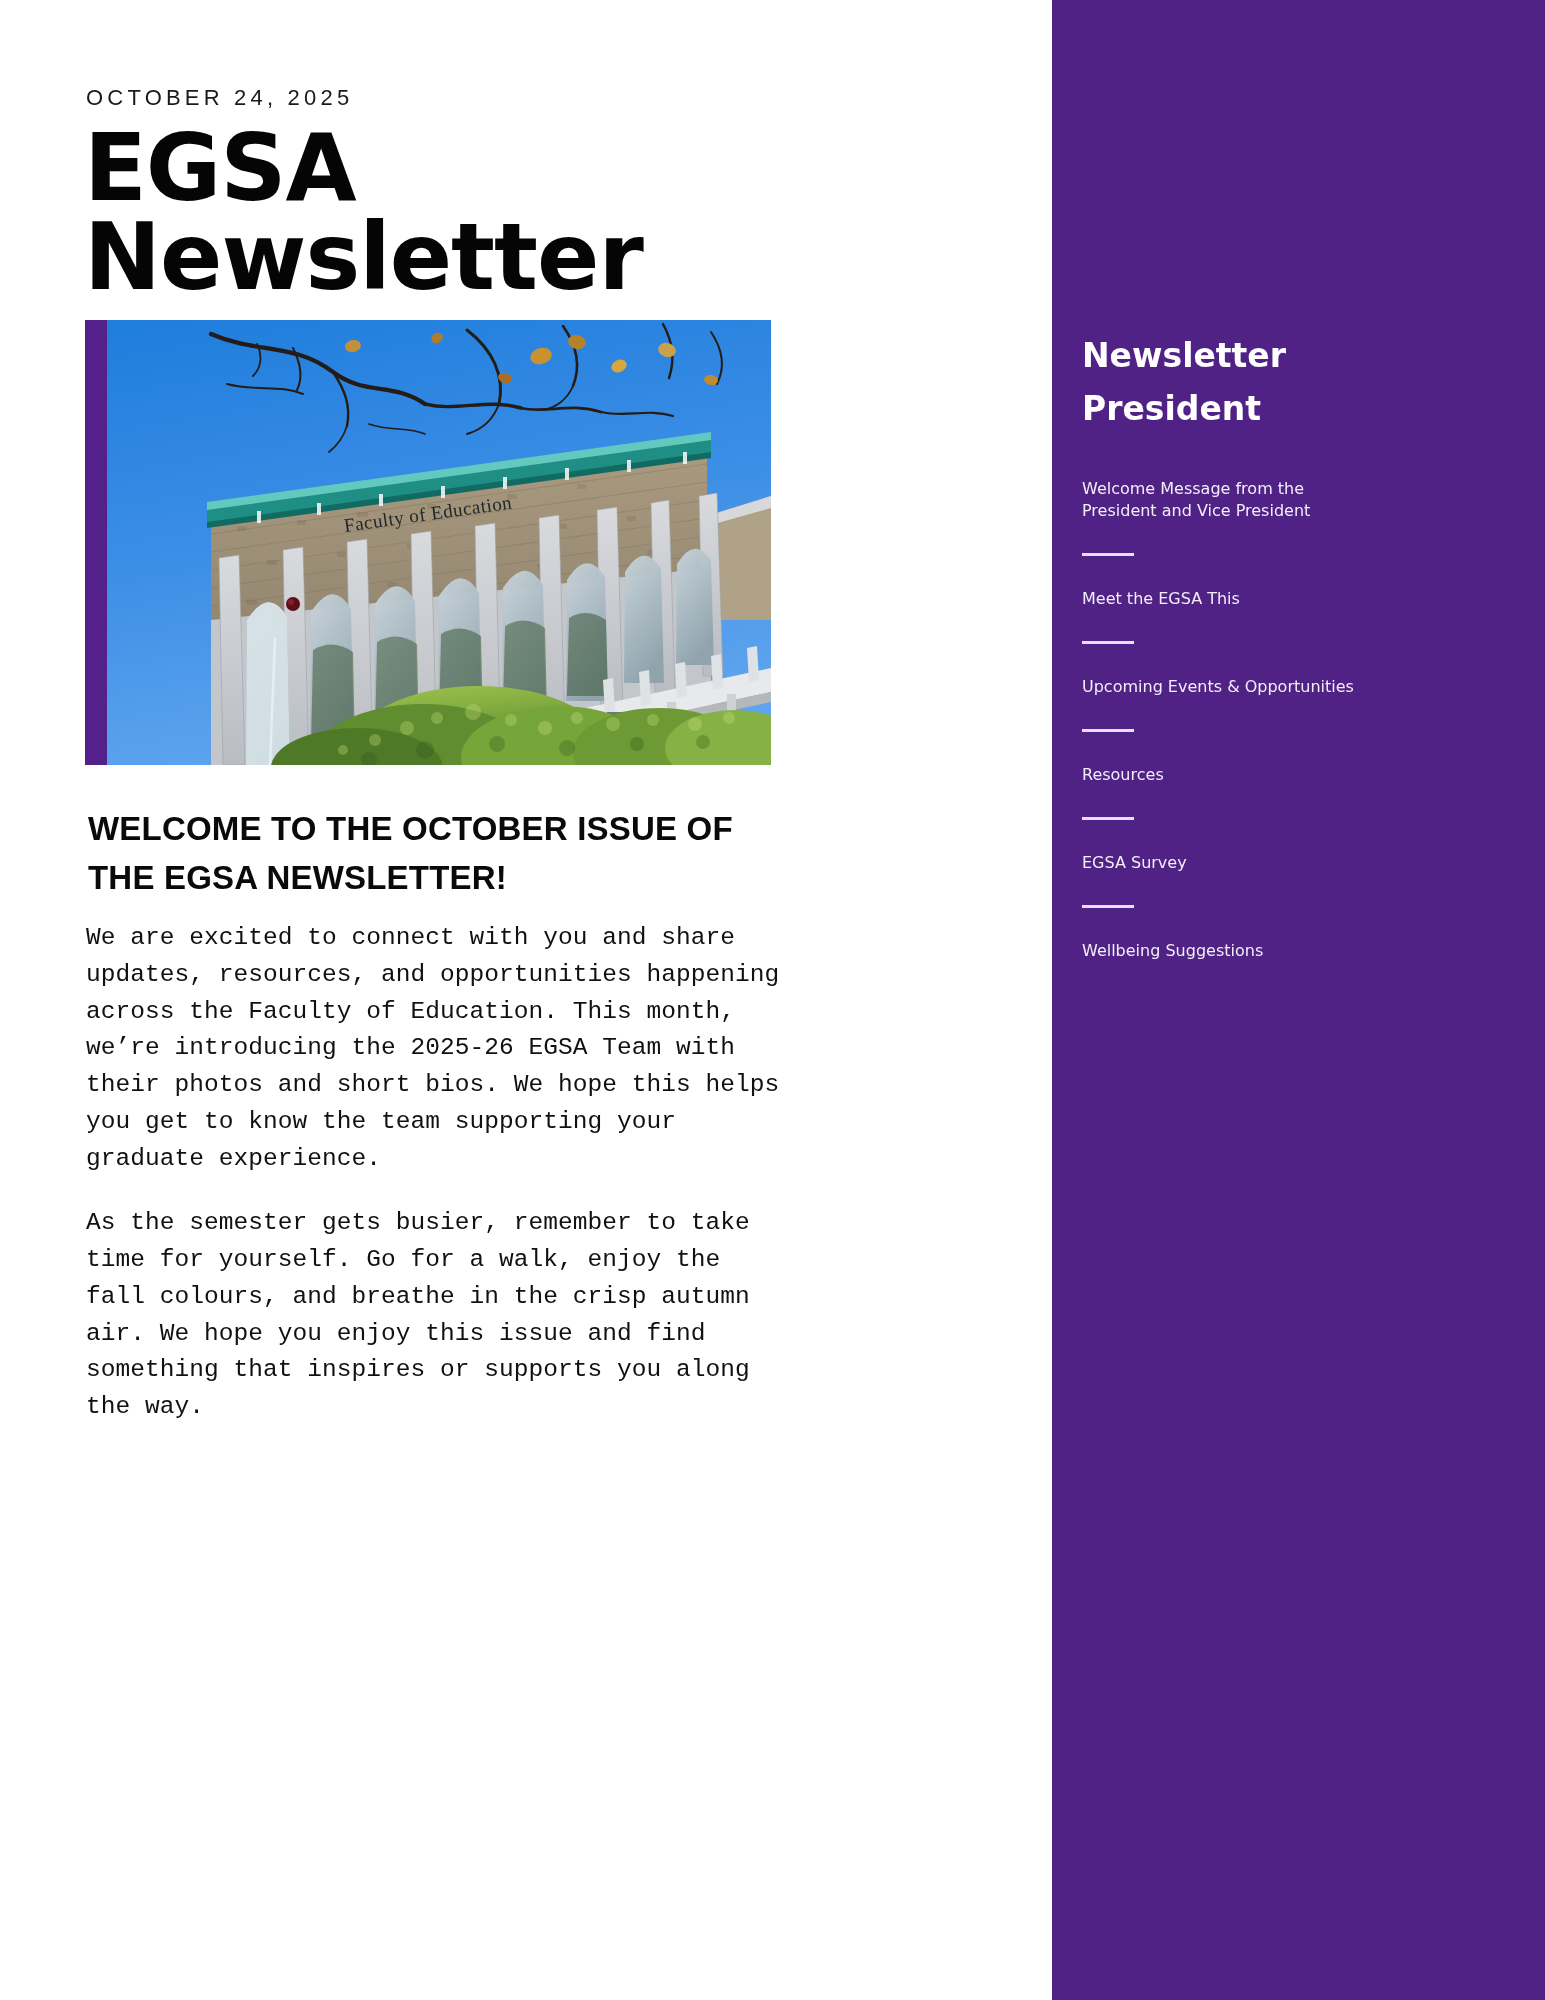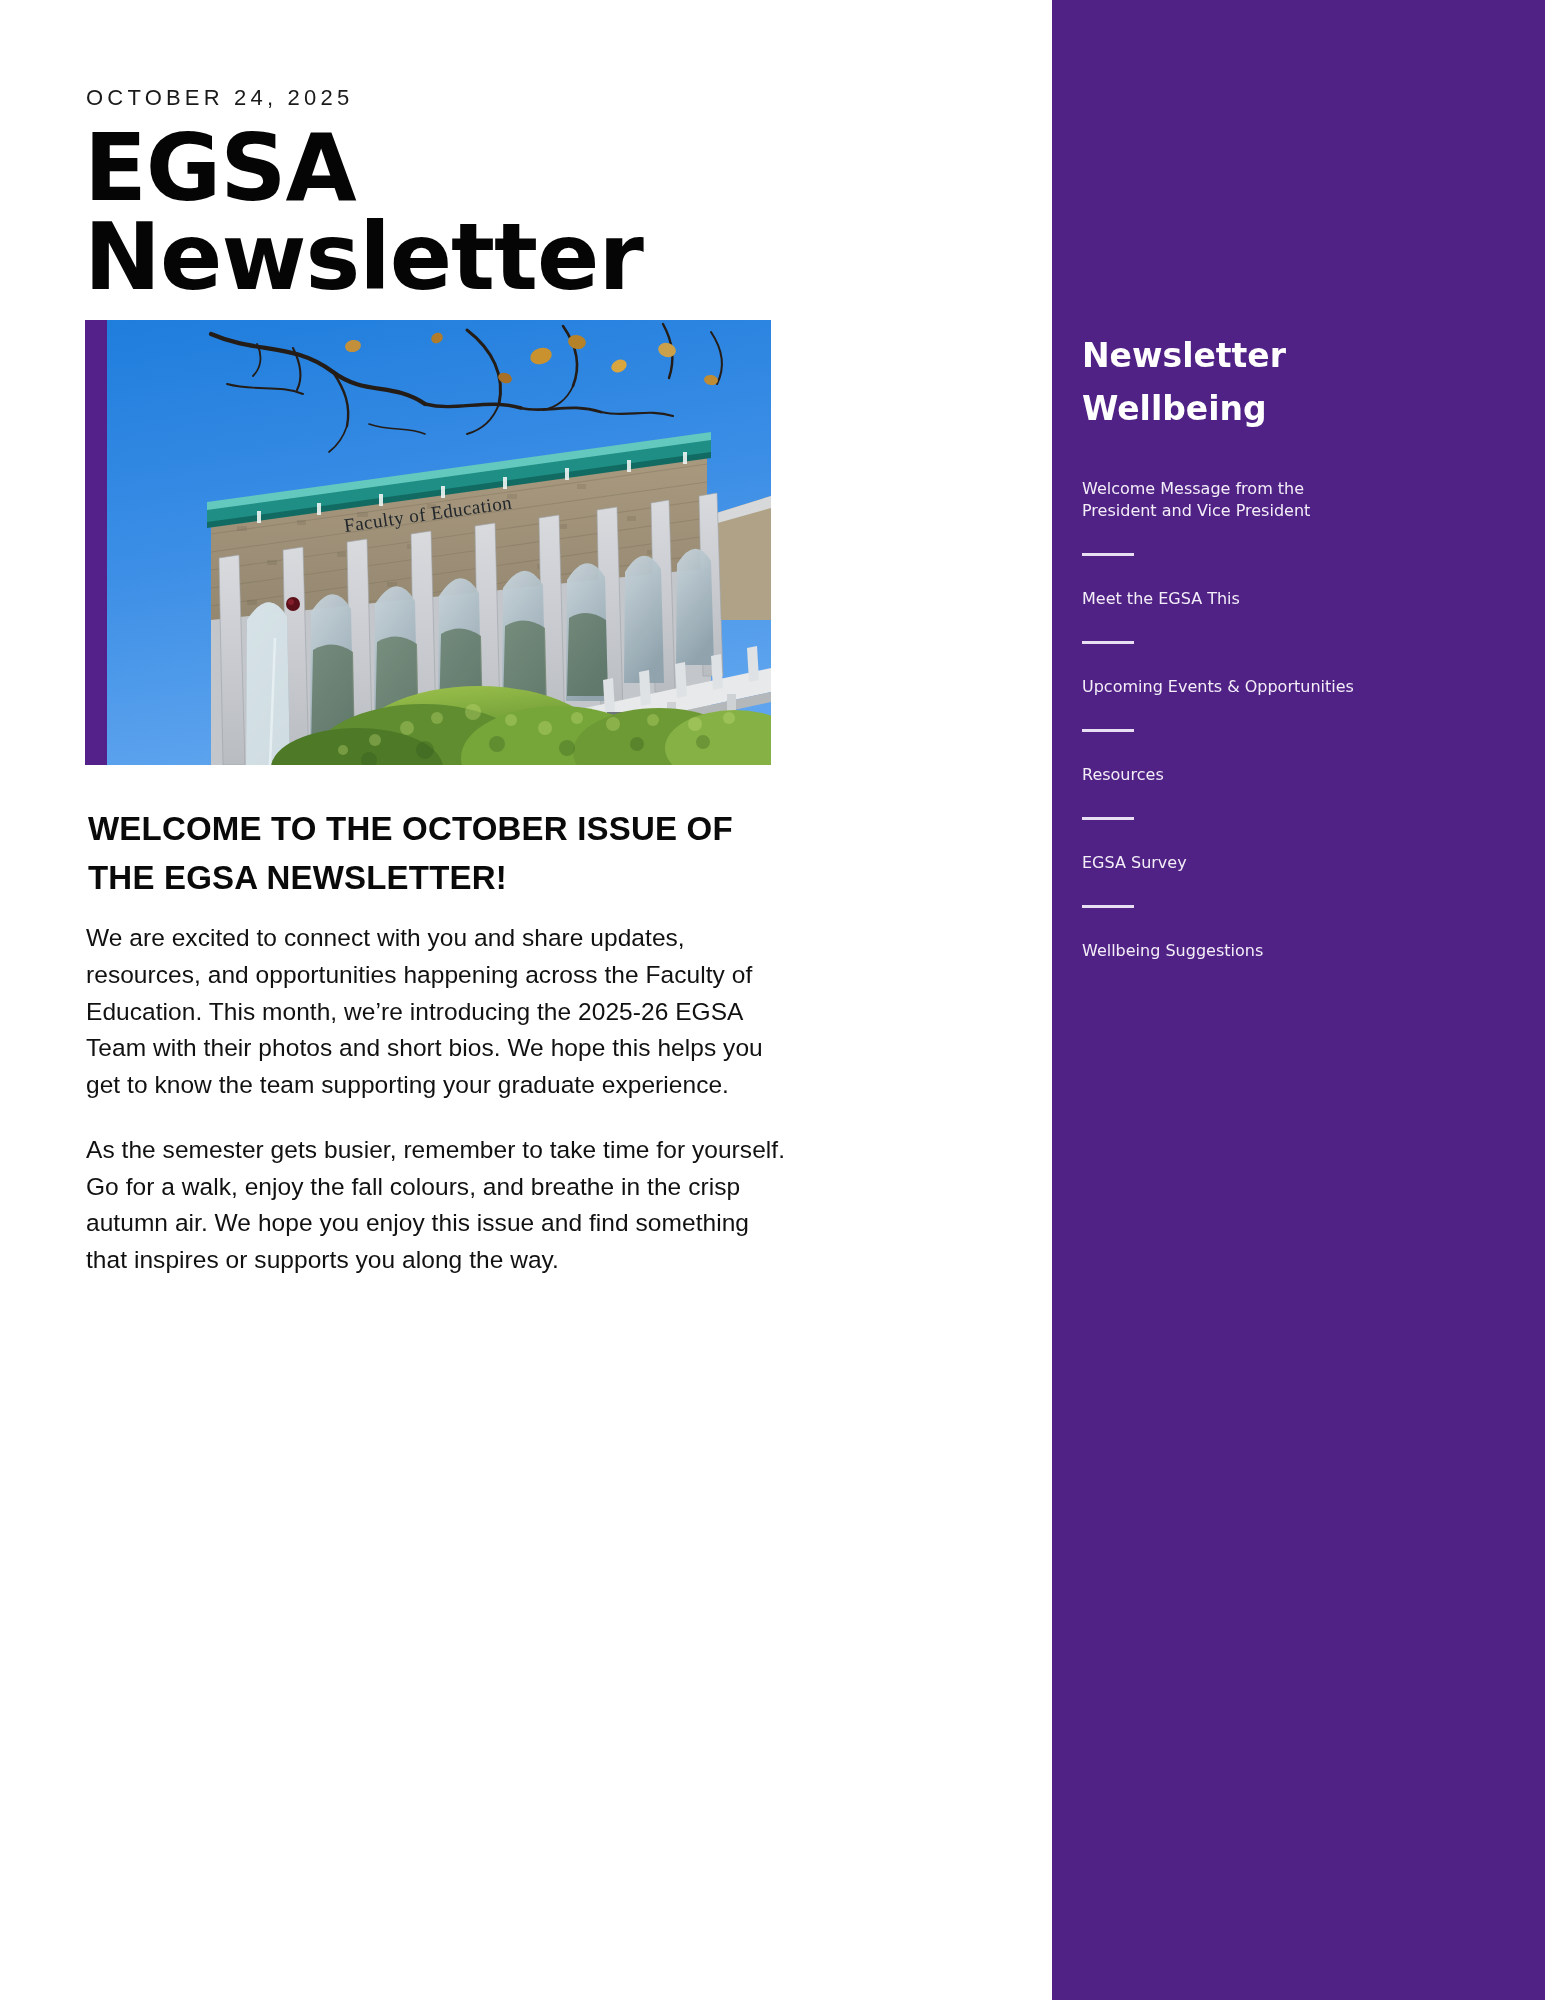--- a/index.html
+++ b/index.html
@@ -111,21 +111,21 @@
   }
 
   .body-copy {
     position: absolute;
     left: 86px;
     top: 920px;
     width: 700px;
   }
   .body-copy p {
     margin: 0 0 28px 0;
-    font-family: Liberation Sans, sans-serif;
+    font-family: Liberation Mono, monospace;
     font-size: 24.5px;
     line-height: 1.5;
     color: #111111;
     letter-spacing: 0.05px;
   }
   .signature {
     margin: 0;
     font-family: "DejaVu Sans", sans-serif;
     font-size: 22px;
     line-height: 1.5;
@@ -396,21 +396,21 @@
       <p>We are excited to connect with you and share updates, resources, and opportunities happening across the Faculty of Education. This month, we’re introducing the 2025-26 EGSA Team with their photos and short bios. We hope this helps you get to know the team supporting your graduate experience.</p>
       <p>As the semester gets busier, remember to take time for yourself. Go for a walk, enjoy the fall colours, and breathe in the crisp autumn air. We hope you enjoy this issue and find something that inspires or supports you along the way.</p>
     </div>
 
   </div>
 
   <div class="sidebar">
 
     <div class="sidebar-title">
       <span>Newsletter</span><br>
-      <span>Wellbeing</span>
+      <span>President</span>
     </div>
 
     <div class="highlights-list">
 
       <div class="highlight-item">Welcome Message from the President and Vice President</div>
       <div class="divider"></div>
 
       <div class="highlight-item">Meet the EGSA This</div>
       <div class="divider"></div>
 

